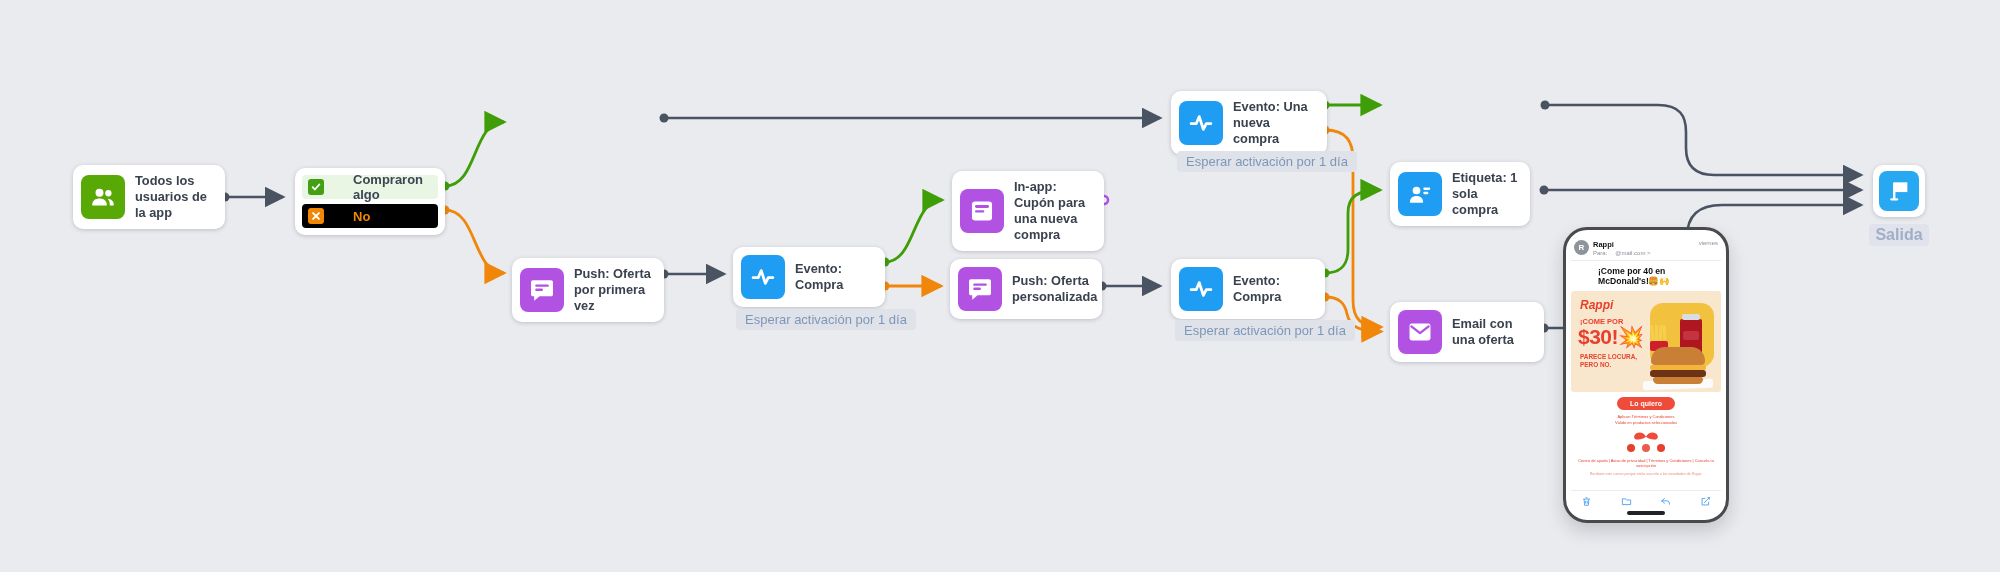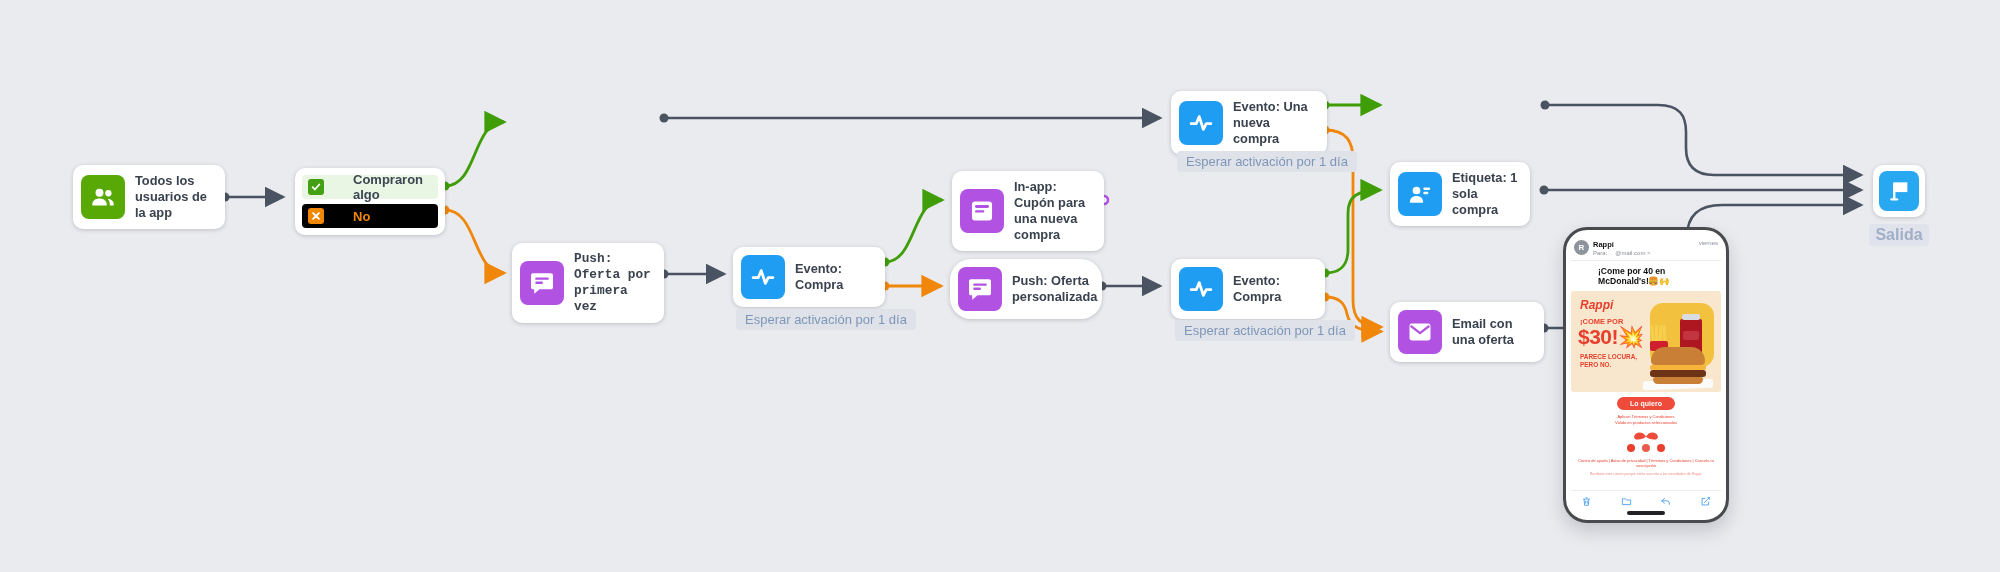--- a/index.html
+++ b/index.html
@@ -178,21 +178,21 @@
       <span class="optbox">
         <svg viewBox="0 0 12 12" fill="none" stroke="#fff" stroke-width="2.2" stroke-linecap="round">
             <path d="M2.5 2.5 L9.5 9.5 M9.5 2.5 L2.5 9.5"></path>
           </svg>
       </span>
       <span class="optlabel">No</span>
     </div>
   </div>
 
 
-  <div class="node" style="left:512px; top:243px;font-family:Liberation Mono, monospace;">
+  <div class="node" style="left:512px; top:258px;">
     <div class="nicon ic-purple">
       <svg viewBox="0 0 24 24">
           <path d="M4.2 3.6h15.6c.9 0 1.6.7 1.6 1.6v10.6c0 .9-.7 1.6-1.6 1.6H9.9l-4.6 3.8v-3.8h-1.1c-.9 0-1.6-.7-1.6-1.6V5.2c0-.9.7-1.6 1.6-1.6z" fill="#fff"></path>
           <rect x="6.2" y="7.2" width="11.6" height="2.1" rx="1" fill="#b152e3"></rect>
           <rect x="6.2" y="10.8" width="6.6" height="2.1" rx="1" fill="#b152e3"></rect>
         </svg>
     </div>
     <div class="ntitle">Push: Oferta por primera vez</div>
   </div>
 
@@ -210,21 +210,21 @@
     <div class="nicon ic-purple">
       <svg viewBox="0 0 24 24">
           <rect x="3.4" y="3.8" width="17.2" height="16.4" rx="2.6" fill="#fff"></rect>
           <rect x="6" y="6.8" width="12" height="2.6" rx="1.2" fill="#b152e3"></rect>
           <rect x="6" y="11.4" width="8" height="1.9" rx=".95" fill="#b152e3"></rect>
         </svg>
     </div>
     <div class="ntitle">In-app: Cupón para una nueva compra</div>
   </div>
 
-  <div class="node" style="left:950px; top:259px;border-radius:21px;">
+  <div class="node" style="left:950px; top:259px;">
     <div class="nicon ic-purple">
       <svg viewBox="0 0 24 24">
           <path d="M4.2 3.6h15.6c.9 0 1.6.7 1.6 1.6v10.6c0 .9-.7 1.6-1.6 1.6H9.9l-4.6 3.8v-3.8h-1.1c-.9 0-1.6-.7-1.6-1.6V5.2c0-.9.7-1.6 1.6-1.6z" fill="#fff"></path>
           <rect x="6.2" y="7.2" width="11.6" height="2.1" rx="1" fill="#b152e3"></rect>
           <rect x="6.2" y="10.8" width="6.6" height="2.1" rx="1" fill="#b152e3"></rect>
         </svg>
     </div>
     <div class="ntitle">Push: Oferta personalizada</div>
   </div>
 

